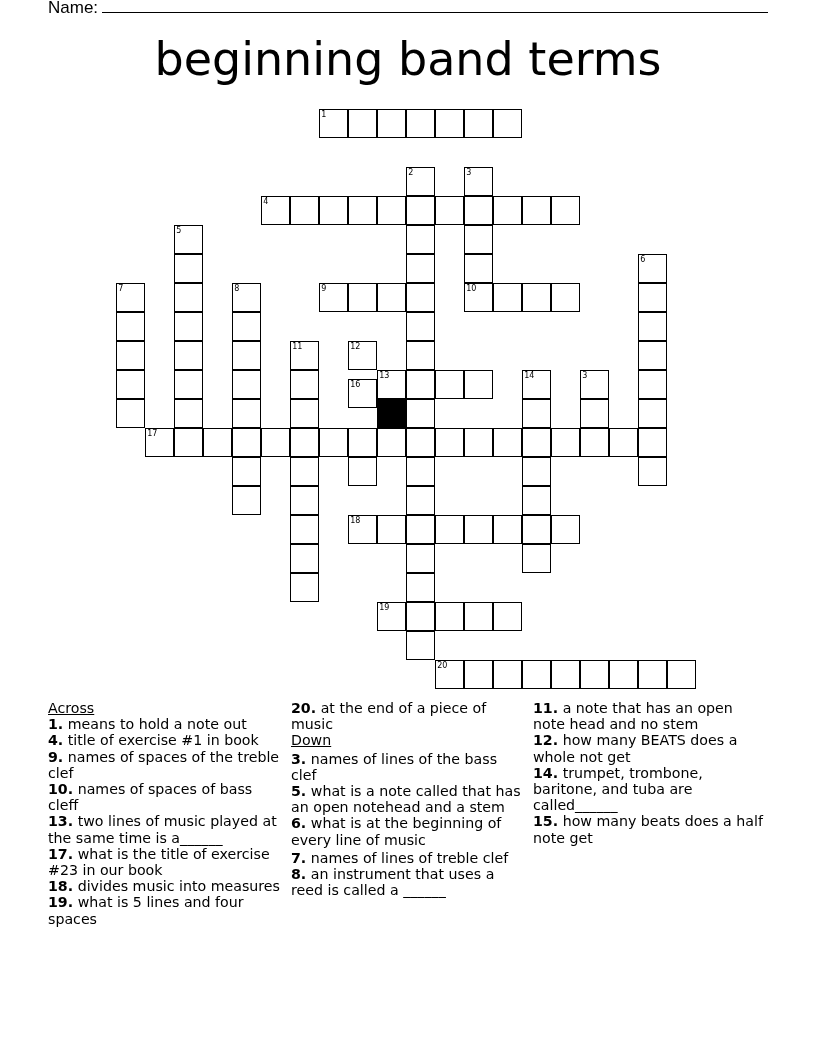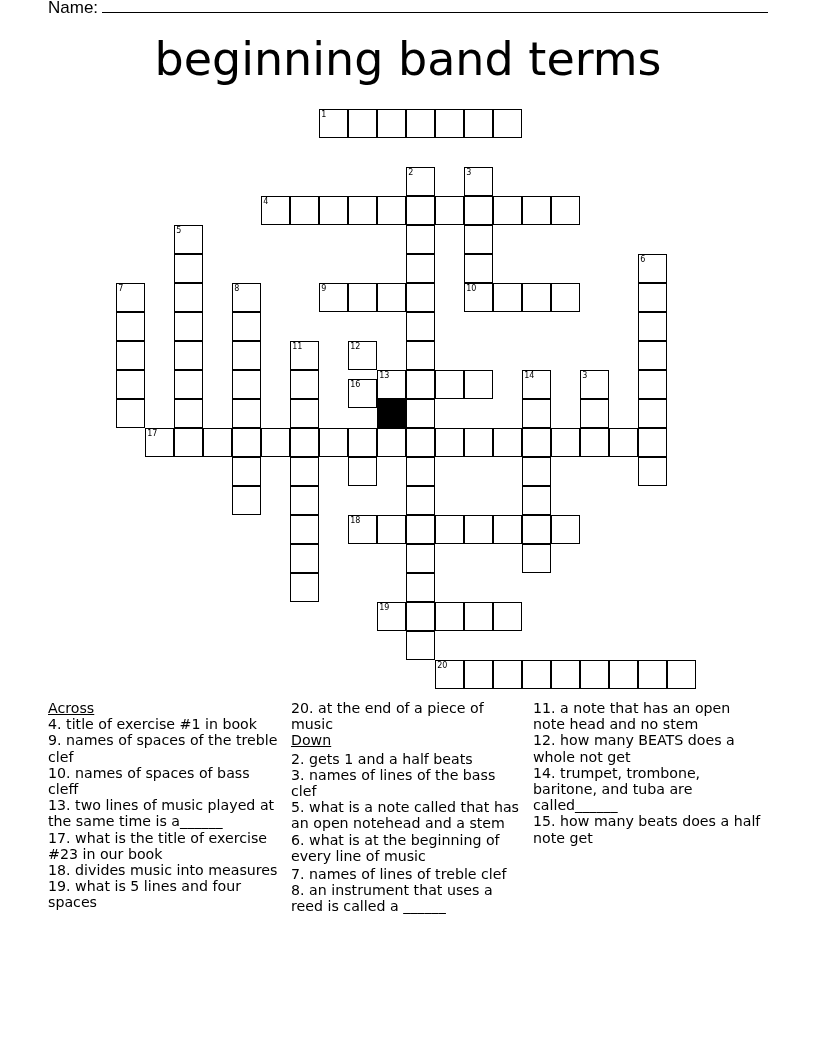--- a/index.html
+++ b/index.html
@@ -7,21 +7,21 @@
   .name-line { position: absolute; left: 48px; top: -2px; font-family: "Liberation Sans", sans-serif; font-size: 17px; }
   .name-line .blank { display: inline-block; width: 666px; border-bottom: 1px solid #000; height: 14px; margin-left: 4px; vertical-align: baseline; }
   .title { position: absolute; left: 0; width: 816px; top: 32px; text-align: center; font-family: "DejaVu Sans", sans-serif; font-size: 46px; letter-spacing: 0px; }
   #grid { position: absolute; left: 0; top: 0; width: 816px; height: 700px; }
   .cell { position: absolute; width: 29px; height: 29px; box-sizing: border-box; border: 1.5px solid #000; background: #fff; margin-left: -0.75px; margin-top: -0.75px; }
   .cell.black { background: #000; }
   .cell .num { position: absolute; left: 1px; top: 0px; font-family: "DejaVu Sans", sans-serif; font-size: 8px; line-height: 9px; }
   .clues { position: absolute; top: 700px; font-size: 14.2px; line-height: 16.2px; }
   .clues .hdr { font-weight: normal; text-decoration: underline; display: block; }
   .clues .clue { display: block; }
-  .clues .clue b { font-weight: normal; }
+  .clues .clue b { font-weight: bold; }
   #col1 { left: 48px; width: 232px; }
   #col2 { left: 291px; width: 232px; }
   #col3 { left: 533px; width: 232px; }
 </style>
 </head>
 <body>
 
 <div class="name-line">
   <span>Name:</span><span class="blank"></span>
 </div>
@@ -195,33 +195,33 @@
     <div class="cell" style="left: 552px; top: 661px;"></div>
     <div class="cell" style="left: 581px; top: 661px;"></div>
     <div class="cell" style="left: 610px; top: 661px;"></div>
     <div class="cell" style="left: 639px; top: 661px;"></div>
     <div class="cell" style="left: 668px; top: 661px;"></div>
     <div class="cell black" style="left: 378px; top: 400px;"></div>
   </div>
 
 <div class="clues" id="col1">
   <span class="hdr">Across</span>
+  <span class="clue"><b>1.</b> <span>means to hold a note out</span></span>
   <span class="clue"><b>4.</b> <span>title of exercise #1 in book</span></span>
   <span class="clue"><b>9.</b> <span>names of spaces of the treble clef</span></span>
   <span class="clue"><b>10.</b> <span>names of spaces of bass cleff</span></span>
   <span class="clue"><b>13.</b> <span>two lines of music played at the same time is a______</span></span>
   <span class="clue"><b>17.</b> <span>what is the title of exercise #23 in our book</span></span>
   <span class="clue"><b>18.</b> <span>divides music into measures</span></span>
   <span class="clue"><b>19.</b> <span>what is 5 lines and four spaces</span></span>
 </div>
 
 <div class="clues" id="col2">
   <span class="clue"><b>20.</b> <span>at the end of a piece of music</span></span>
   <span class="hdr" style="margin-bottom:2px">Down</span>
-  <span class="clue"><b>2.</b> <span>gets 1 and a half beats</span></span>
   <span class="clue"><b>3.</b> <span>names of lines of the bass clef</span></span>
   <span class="clue"><b>5.</b> <span>what is a note called that has an open notehead and a stem</span></span>
   <span class="clue"><b>6.</b> <span>what is at the beginning of every line of music</span></span>
   <span class="clue" style="margin-top:2px"><b>7.</b> <span>names of lines of treble clef</span></span>
   <span class="clue"><b>8.</b> <span>an instrument that uses a reed is called a ______</span></span>
 </div>
 
 <div class="clues" id="col3">
   <span class="clue"><b>11.</b> <span>a note that has an open note head and no stem</span></span>
   <span class="clue"><b>12.</b> <span>how many BEATS does a whole not get</span></span>

